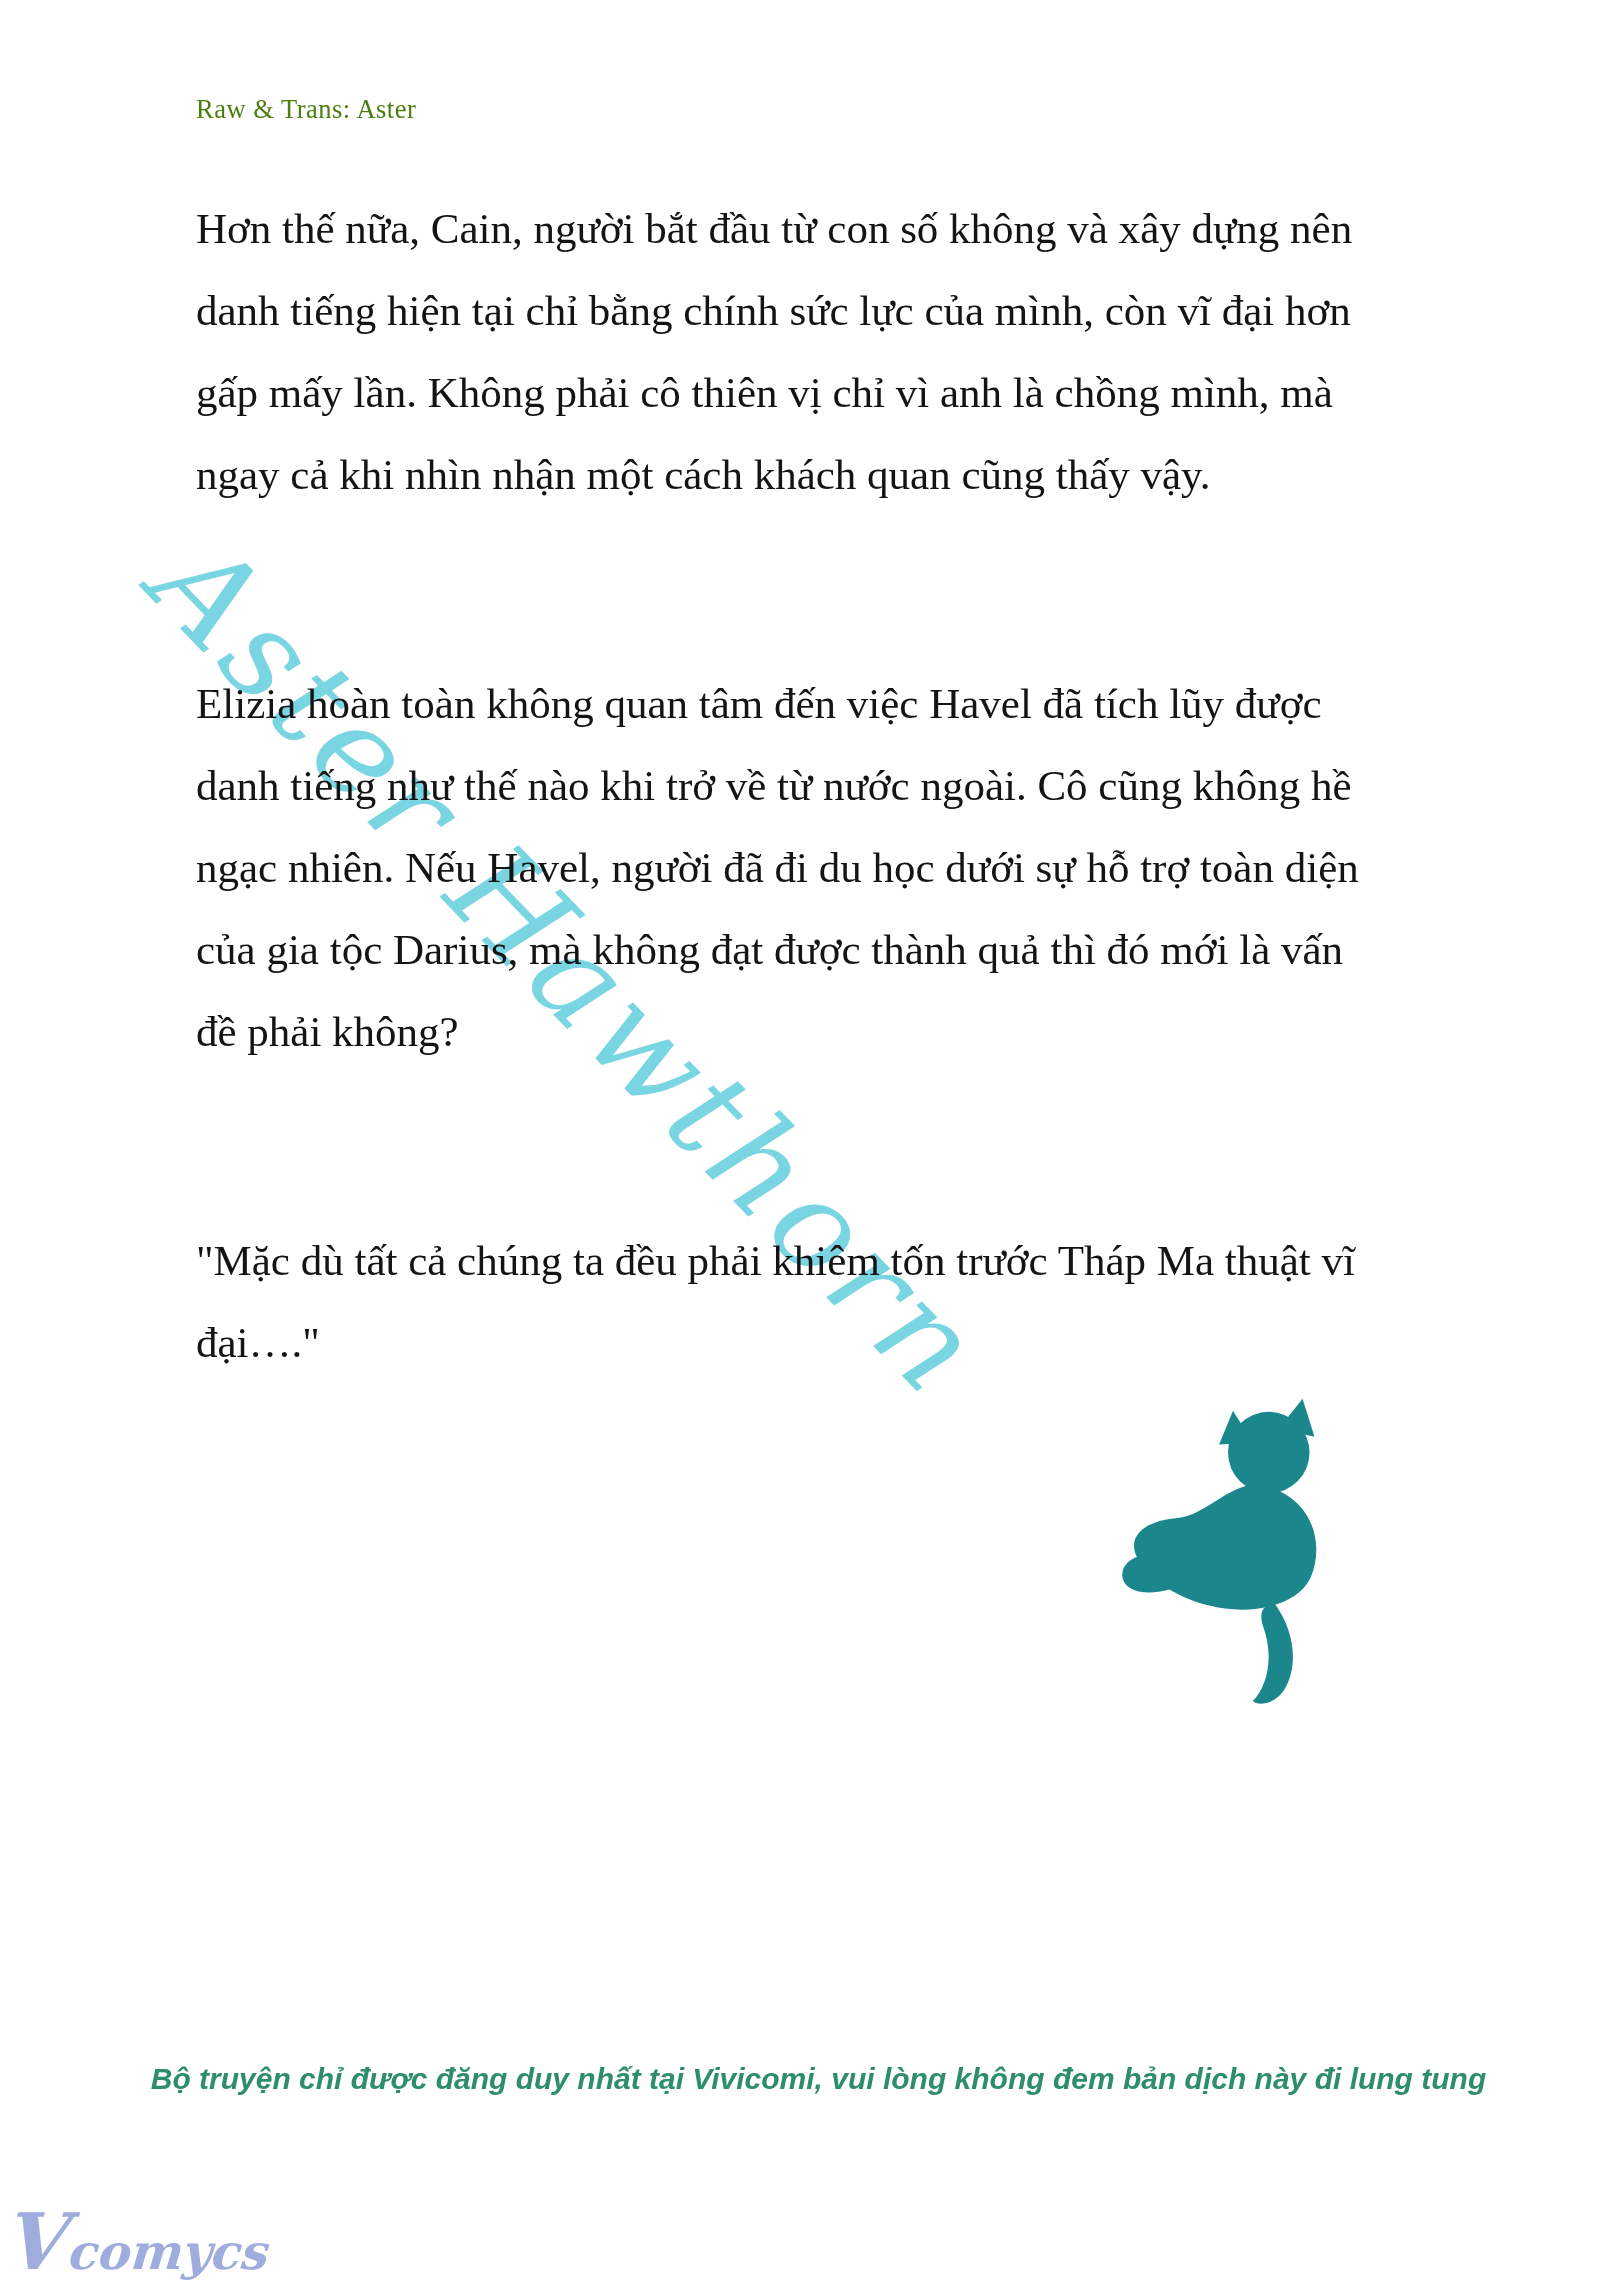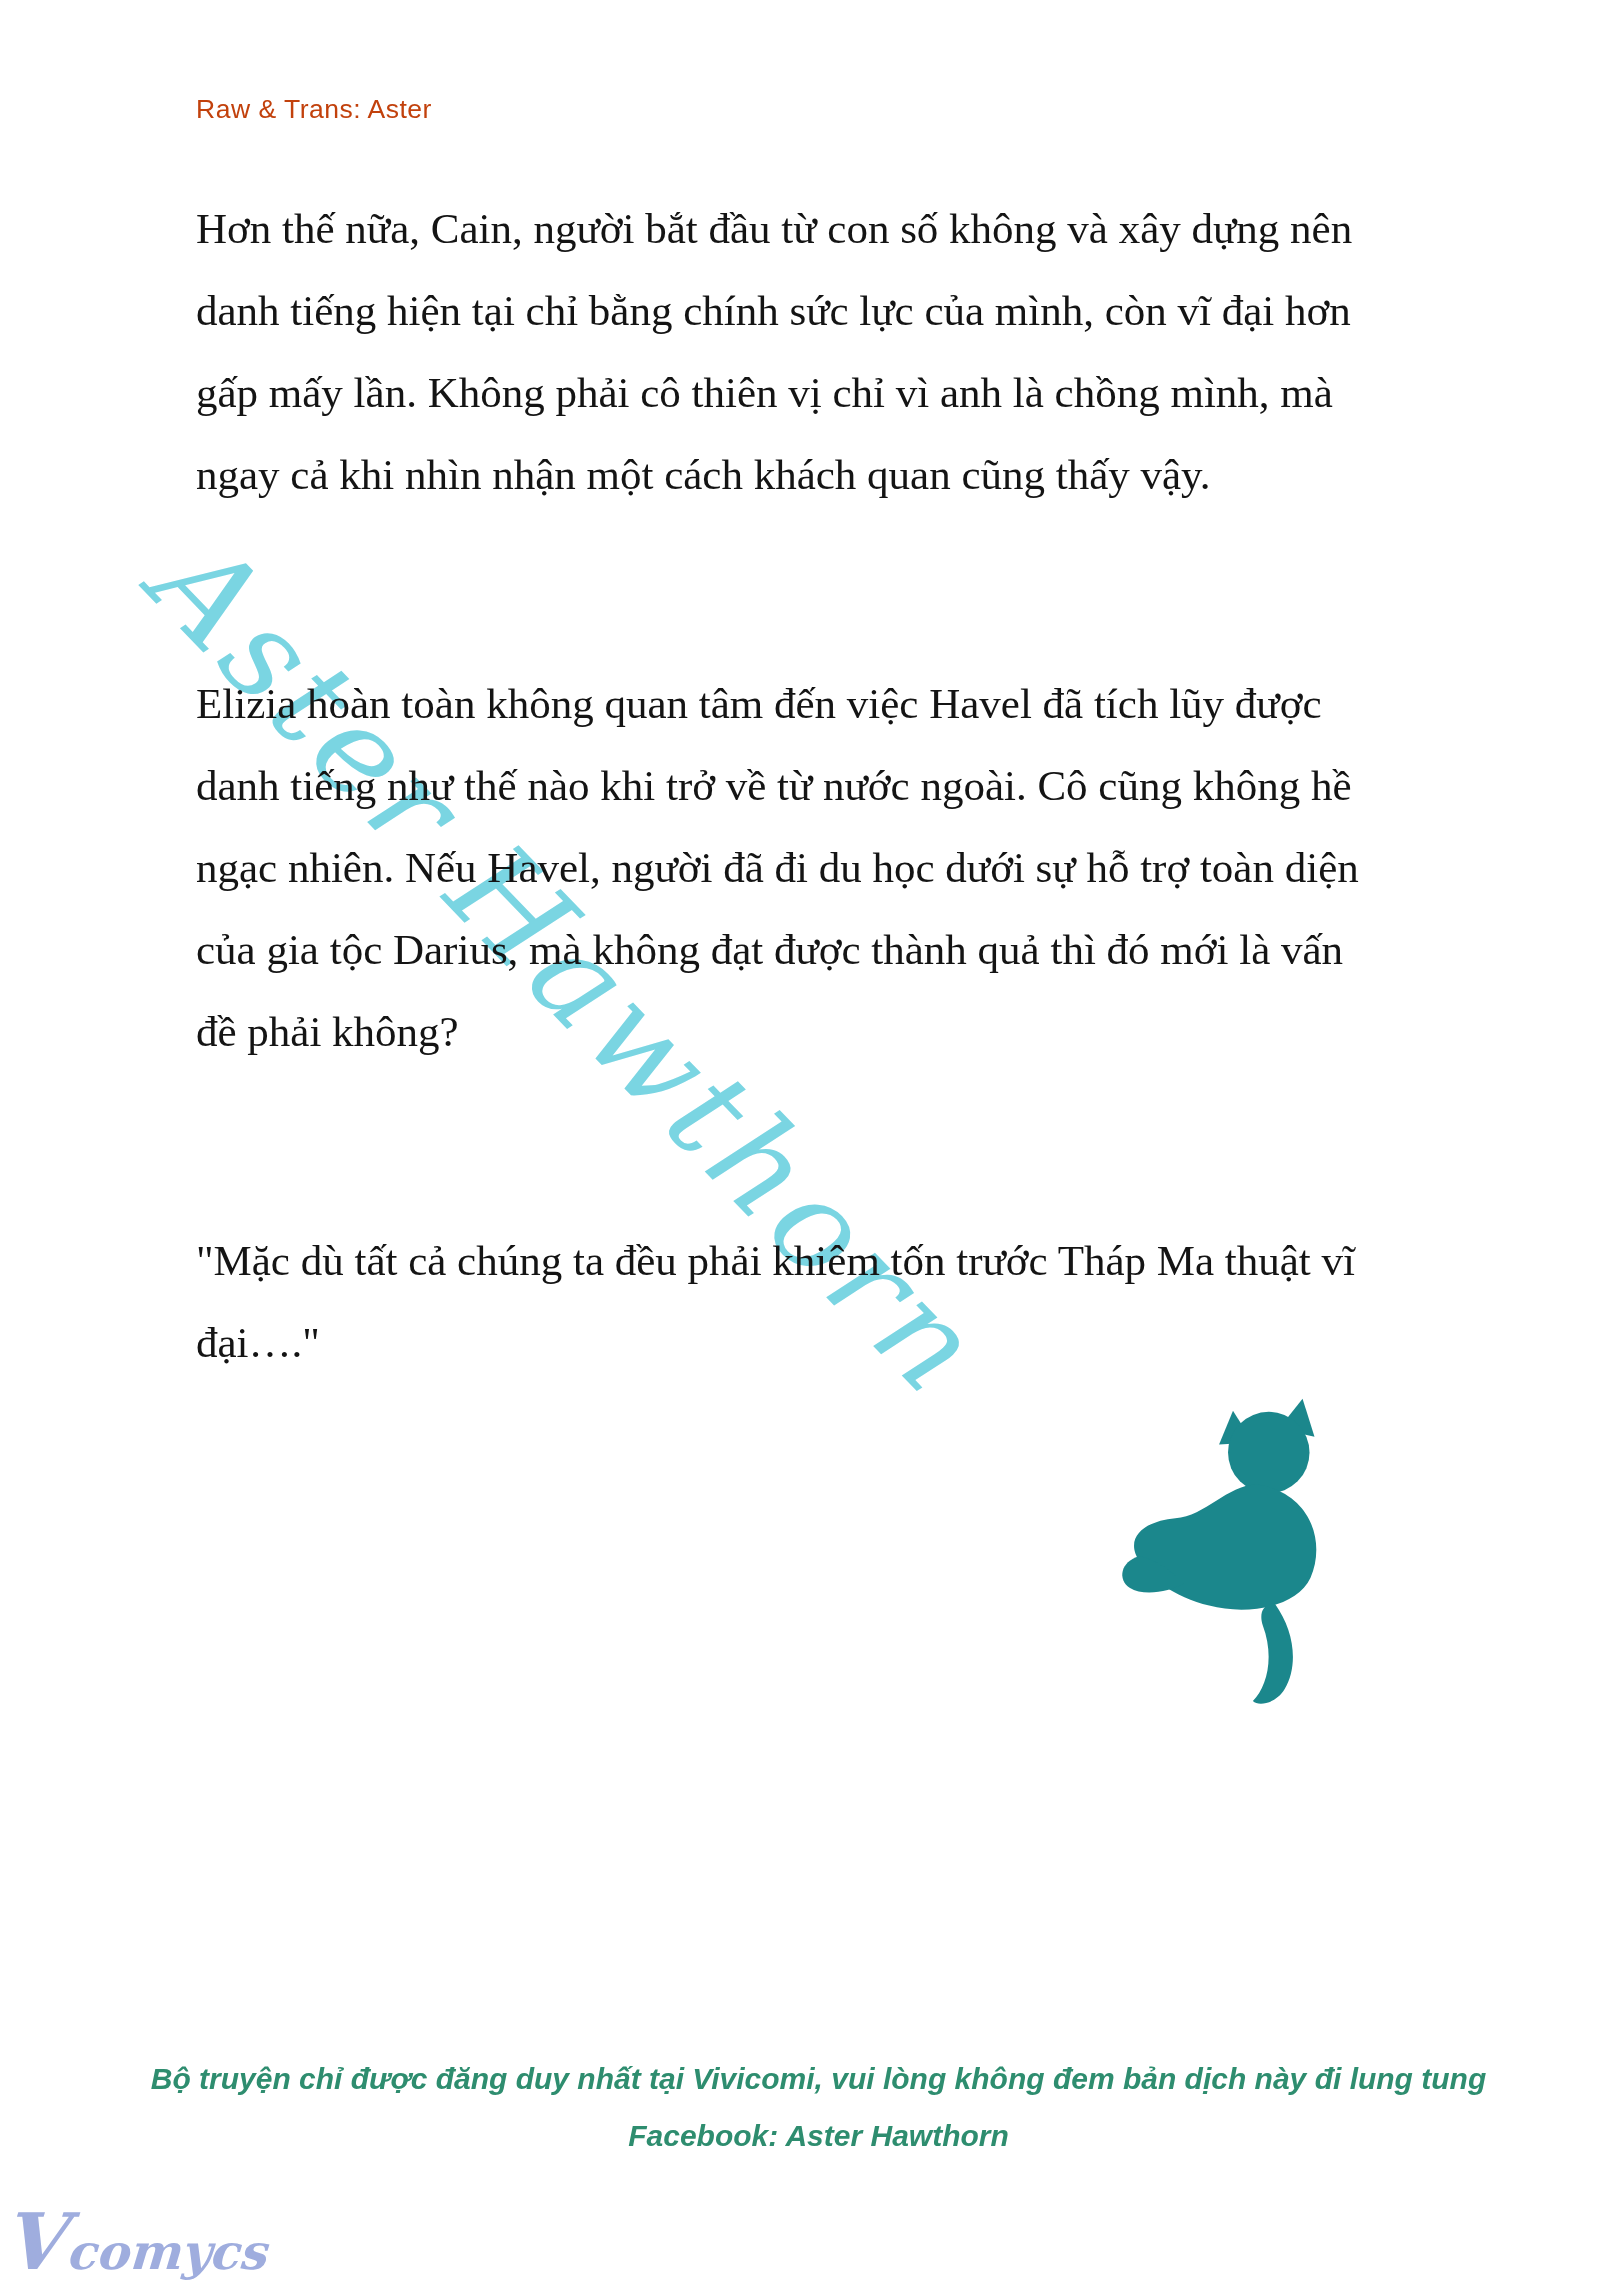--- a/index.html
+++ b/index.html
@@ -9,23 +9,23 @@
     width: 1621px;
     height: 2293px;
     background: #ffffff;
     overflow: hidden;
     font-family: "Liberation Serif", serif;
   }
   .credit {
     position: absolute;
     left: 196px;
     top: 94px;
-    font-family: Liberation Sans, sans-serif;
+    font-family: Liberation Serif, serif;
     font-size: 26.5px;
-    color: #c2410c;
+    color: #4d7c0f;
     letter-spacing: 0.5px;
   }
   .watermark {
     position: absolute;
     left: 230px;
     top: 510px;
     transform: rotate(46deg);
     transform-origin: 0 0;
     font-family: "DejaVu Serif", serif;
     font-style: italic;
@@ -110,19 +110,18 @@
   </svg>
 
   <div class="content">
     <p>Hơn thế nữa, Cain, người bắt đầu từ con số không và xây dựng nên danh tiếng hiện tại chỉ bằng chính sức lực của mình, còn vĩ đại hơn gấp mấy lần. Không phải cô thiên vị chỉ vì anh là chồng mình, mà ngay cả khi nhìn nhận một cách khách quan cũng thấy vậy.</p>
     <p>Elizia hoàn toàn không quan tâm đến việc Havel đã tích lũy được danh tiếng như thế nào khi trở về từ nước ngoài. Cô cũng không hề ngạc nhiên. Nếu Havel, người đã đi du học dưới sự hỗ trợ toàn diện của gia tộc Darius, mà không đạt được thành quả thì đó mới là vấn đề phải không?</p>
     <p>"Mặc dù tất cả chúng ta đều phải khiêm tốn trước Tháp Ma thuật vĩ đại…."</p>
   </div>
 
   <div class="footer">
     <div>Bộ truyện chỉ được đăng duy nhất tại Vivicomi, vui lòng không đem bản dịch này đi lung tung</div>
-    <div>Facebook: Aster Hawthorn</div>
   </div>
 
   <div class="logo"><span class="initial">V</span><span>comycs</span></div>
 
 </div>
 
 
 </body></html>

